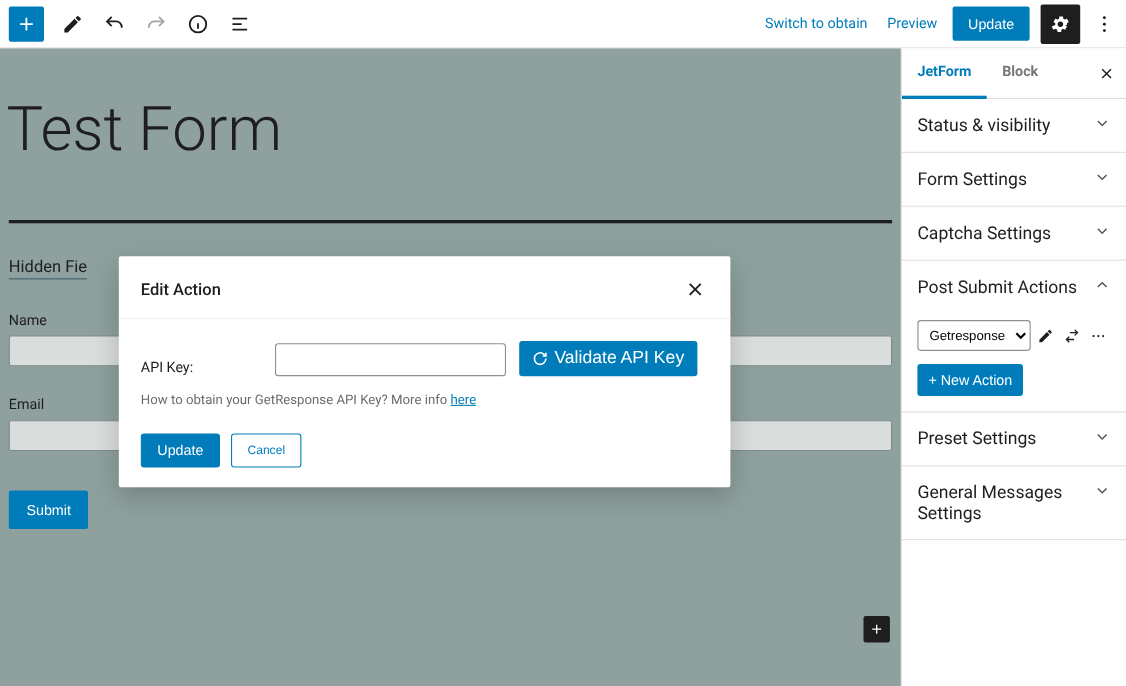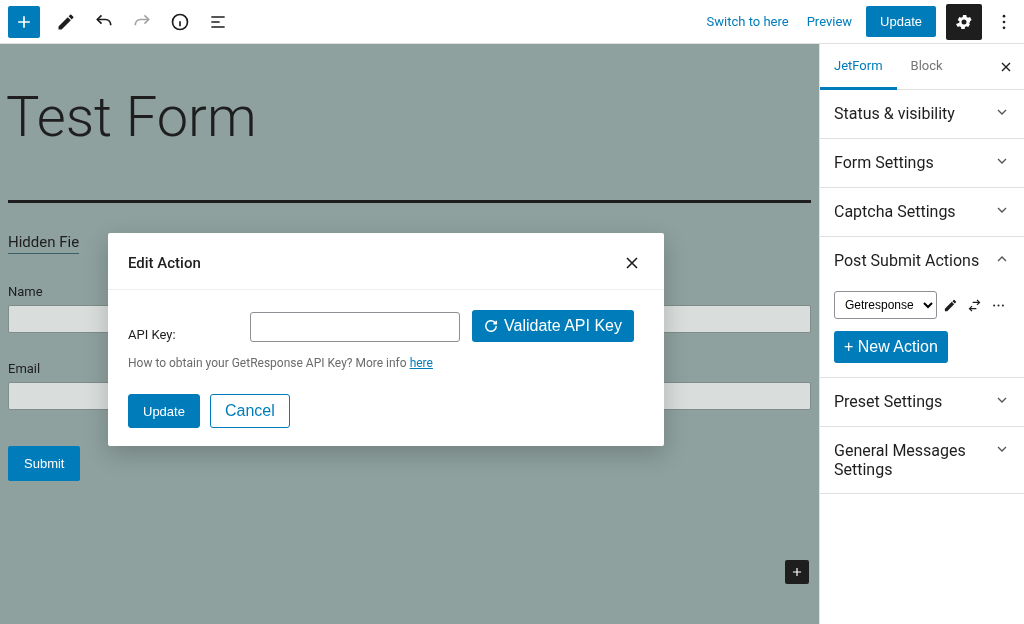--- a/index.html
+++ b/index.html
@@ -25,46 +25,46 @@
 .fields-row { display: flex; gap: 28px; margin-top: 18px; }
 .field { flex: 1; }
 .field-label { font-size: 13px; color: #1e1e1e; margin-bottom: 6px; display: block; }
 .field-input { width: 100%; height: 28px; background: #d9dedc; border: 1px solid #7f8c8a; border-radius: 2px; }
 .submit-btn { background: #007cba; color: #fff; border: none; padding: 10px 16px; font-size: 13px; border-radius: 2px; margin-top: 36px; }
 .float-add { position: absolute; right: 10px; bottom: 40px; width: 24px; height: 24px; background: #1e1e1e; color: #fff; display: flex; align-items: center; justify-content: center; border-radius: 2px; }
 
 
 .sidebar { position: absolute; top: 44px; right: 0; width: 205px; bottom: 0; background: #fff; border-left: 1px solid #e0e0e0; overflow-y: auto; }
 .side-tabs { display: flex; align-items: center; border-bottom: 1px solid #e0e0e0; height: 46px; padding: 0 4px 0 0; }
-.side-tab { padding: 14px 14px; font-size: 13px; color: #757575; cursor: pointer; border-bottom: 3px solid transparent; font-weight: 400; }
+.side-tab { padding: 14px 14px; font-size: 13px; color: #757575; cursor: pointer; border-bottom: 3px solid transparent; font-weight: 700; }
 .side-tab.active { color: #007cba; border-bottom-color: #007cba; }
 .side-close { margin-left: auto; width: 28px; height: 28px; display: flex; align-items: center; justify-content: center; cursor: pointer; }
 .panel { border-bottom: 1px solid #e0e0e0; }
 .panel-head { display: flex; align-items: flex-start; justify-content: space-between; padding: 14px 14px; font-size: 16px; cursor: pointer; }
 .panel-head .chev { color: #555; }
 .panel-body { padding: 6px 14px 14px 14px; }
 .action-row { display: flex; align-items: center; gap: 2px; margin-bottom: 12px; }
 .action-select { flex: 0 0 84px; height: 28px; border: 1px solid #8c8f94; border-radius: 3px; padding: 0 6px; font-size: 12px; background: #fff; }
 .small-icon { width: 24px; height: 24px; display: flex; align-items: center; justify-content: center; cursor: pointer; color: #1e1e1e; }
-.new-action { background: #007cba; color: #fff; border: none; padding: 7px 10px; font-size: 16px; border-radius: 3px; cursor: pointer; }
+.new-action { background: #007cba; color: #fff; border: none; padding: 7px 10px; font-size: 13px; border-radius: 3px; cursor: pointer; }
 .modal { position: absolute; top: 233px; left: 108px; width: 556px; background: #fff; border-radius: 2px; box-shadow: 0 8px 24px rgba(0,0,0,0.2); }
 .modal-head { display: flex; align-items: center; justify-content: space-between; padding: 18px 20px 14px 20px; border-bottom: 1px solid #eee; }
 .modal-title { font-size: 15px; font-weight: 500; }
 .modal-close { width: 24px; height: 24px; display: flex; align-items: center; justify-content: center; cursor: pointer; }
 .modal-body { padding: 20px 20px 8px 20px; }
 .mb-row { display: flex; align-items: flex-end; gap: 12px; margin-bottom: 14px; }
 .mb-label { width: 110px; font-size: 13px; }
 .mb-input { width: 210px; height: 30px; border: 1px solid #8c8f94; border-radius: 3px; padding: 0 6px; }
 .validate-btn { background: #007cba; color: #fff; border: none; padding: 7px 12px; font-size: 16px; border-radius: 3px; cursor: pointer; display: flex; align-items: center; gap: 6px; }
 .validate-btn svg { width: 14px; height: 14px; }
 .info-line { font-size: 12px; color: #6b6b6b; margin-top: 6px; margin-bottom: 16px; }
 .info-line a { color: #007cba; text-decoration: underline; }
 .modal-foot { display: flex; gap: 10px; padding: 0 20px 18px 20px; }
 .btn-update { background: #007cba; color: #fff; border: 1px solid #007cba; padding: 7px 14px; font-size: 13px; border-radius: 3px; cursor: pointer; }
-.btn-cancel { background: #fff; color: #007cba; border: 1px solid #007cba; padding: 7px 14px; font-size: 16px; border-radius: 3px; cursor: pointer; }
+.btn-cancel { background: #fff; color: #007cba; border: 1px solid #007cba; padding: 7px 14px; font-size: 11px; border-radius: 3px; cursor: pointer; }
 .hidden-underline { border-bottom: 1px solid #3a6168; display:inline-block; padding-bottom:2px;}
 </style>
 </head>
 <body>
 
 <div class="toolbar">
   <div class="toolbar-left">
     <button class="icon-btn add">
       <svg viewBox="0 0 24 24" fill="none" stroke="currentColor" stroke-width="2">
           <path d="M12 5v14M5 12h14"></path>
@@ -93,21 +93,21 @@
           <path d="M12 8h.01M11 12h1v4h1"></path>
         </svg>
     </button>
     <button class="icon-btn">
       <svg viewBox="0 0 24 24" fill="none" stroke="currentColor" stroke-width="2">
           <path d="M4 6h16M4 12h10M4 18h16"></path>
         </svg>
     </button>
   </div>
   <div class="toolbar-right">
-    <a class="top-link">Switch to here</a>
+    <a class="top-link">Switch to obtain</a>
     <a class="top-link">Preview</a>
     <button class="btn-primary">Update</button>
     <button class="icon-btn cog">
       <svg viewBox="0 0 24 24" fill="currentColor">
           <path d="M19.14 12.94a7.14 7.14 0 000-1.88l2.03-1.58-2-3.46-2.39.96a7.03 7.03 0 00-1.62-.94l-.36-2.54h-4l-.36 2.54c-.58.24-1.12.55-1.62.94l-2.39-.96-2 3.46 2.03 1.58a7.14 7.14 0 000 1.88L2.43 14.5l2 3.46 2.39-.96c.5.39 1.04.7 1.62.94l.36 2.54h4l.36-2.54c.58-.24 1.12-.55 1.62-.94l2.39.96 2-3.46-2.03-1.58zM12 15a3 3 0 110-6 3 3 0 010 6z"></path>
         </svg>
     </button>
     <button class="icon-btn" style="width:24px">
       <svg viewBox="0 0 24 24" fill="currentColor">
           <circle cx="12" cy="5" r="1.6"></circle>

